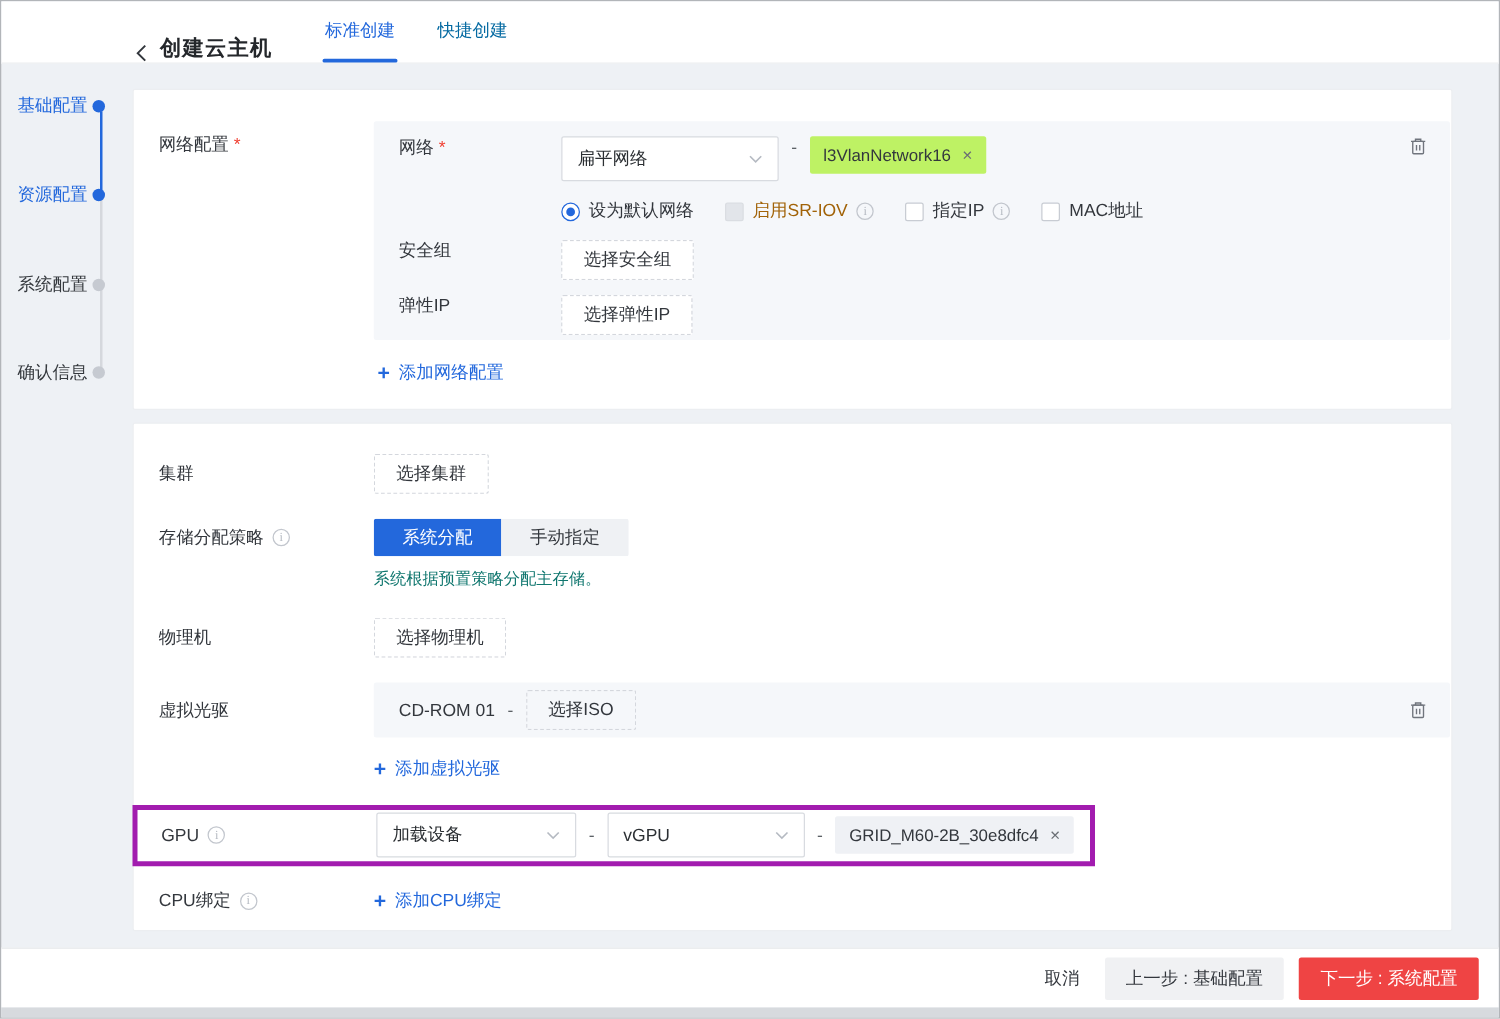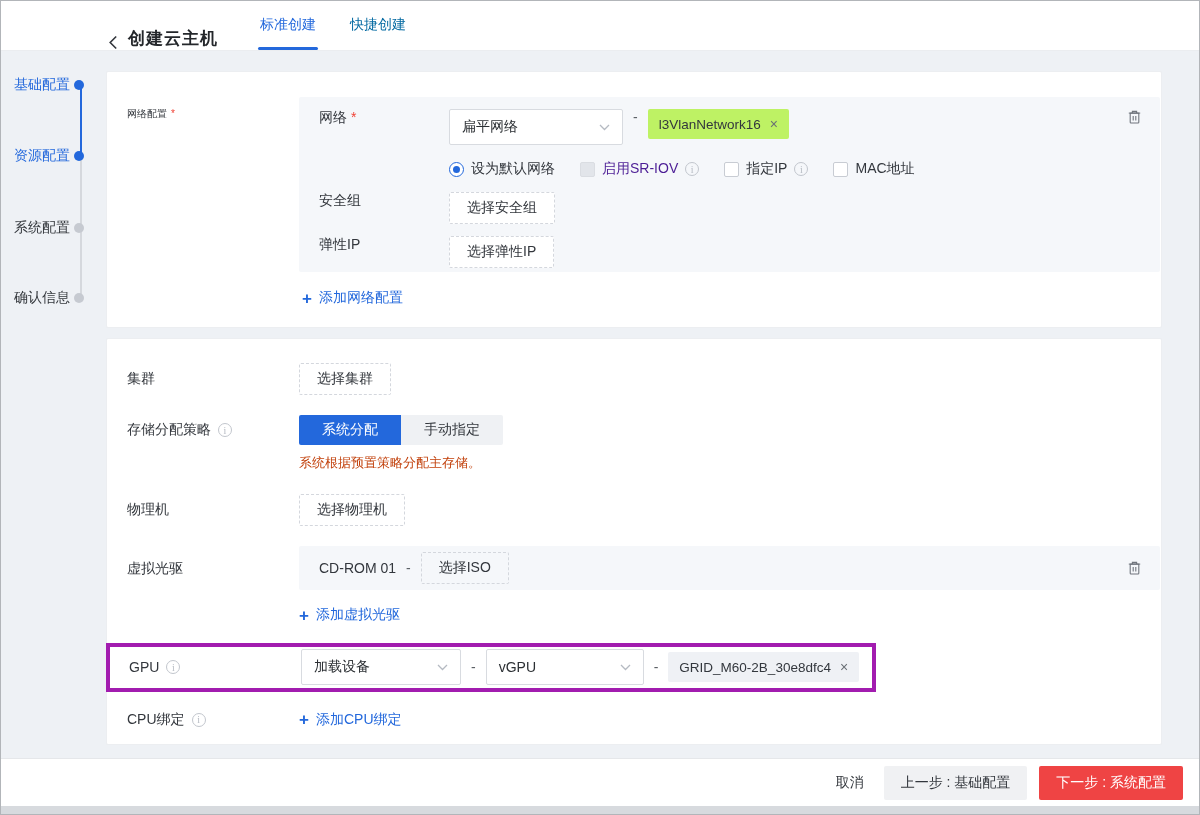--- a/index.html
+++ b/index.html
@@ -40,21 +40,21 @@
   .step.blue .dot { background:#2368dc; }
 
   
   .card { position:absolute; left:105px; width:1056px; background:#fff;
           border:1px solid #eceef1; border-radius:2px; }
   .card-1 { top:70px; height:257px; }
   .card-2 { top:337px; height:407px; }
 
   
   .c1-flex { display:flex; padding:25px 1px 0 20px; }
-  .section-label { width:172px; font-size:10px; color:#33373d; padding-top:10px; }
+  .section-label { width:172px; font-size:14px; color:#33373d; padding-top:10px; }
   .req { color:#f04134; margin-left:4px; }
   .gray-box { flex:1; height:175px; background:#f5f7fa; border-radius:2px;
               padding:12px 18px 0 20px; }
   .gb-row { display:flex; align-items:flex-start; }
   .gb-label { width:130px; font-size:14px; color:#33373d; }
   .select {
     height:36px; background:#fff; border:1px solid #d8dbe0; border-radius:2px;
     display:flex; align-items:center; justify-content:space-between;
     padding:0 12px; font-size:14px; color:#2b2f33; cursor:pointer;
   }
@@ -70,21 +70,21 @@
   .trash { margin-left:auto; cursor:pointer; display:flex; align-items:center; }
 
   .opt-row { display:flex; align-items:center; margin-top:15px; margin-left:130px; }
   .opt { display:flex; align-items:center; margin-right:25px; }
   .radio { width:15px; height:15px; border-radius:50%; border:1.5px solid #2368dc;
            background:#fff; display:flex; align-items:center; justify-content:center; cursor:pointer; }
   .radio .in { width:7px; height:7px; border-radius:50%; background:#2368dc; }
   .cbox { width:15px; height:15px; border:1px solid #c8ccd3; border-radius:2px; background:#fff; cursor:pointer; }
   .cbox.disabled { background:#e2e5ea; border-color:#dadde2; cursor:default; }
   .opt .olbl { font-size:14px; color:#33373d; margin-left:7px; }
-  .opt .olbl.disabled { color:#4c1d95; }
+  .opt .olbl.disabled { color:#a16207; }
   .info-i {
     display:inline-flex; align-items:center; justify-content:center;
     width:14px; height:14px; border-radius:50%; border:1px solid #c2c6cd;
     color:#b6bbc3; font-size:10px; font-style:normal; margin-left:7px; cursor:pointer;
     font-family:"Liberation Serif","DejaVu Serif",serif;
   }
   .row-gap { margin-top:14px; }
   .btn-dashed {
     height:32px; padding:0 17px; background:transparent; border:1px dashed #d4d7dd;
     border-radius:2px; font-size:14px; color:#33373d; cursor:pointer;
@@ -101,21 +101,21 @@
   .row-label { width:172px; font-size:14px; color:#33373d; display:flex; align-items:center; }
   .mt24{margin-top:24px;} .mt22{margin-top:22px;} .mt20{margin-top:20px;}
   .mt19{margin-top:19px;}
   .top-align { align-items:flex-start; }
   .top-align .row-label { padding-top:6px; }
 
   .seg-group { display:inline-flex; border-radius:2px; overflow:hidden; }
   .seg { height:30px; padding:0 23px; display:flex; align-items:center;
          font-size:14px; cursor:pointer; background:#eff1f4; color:#33373d; }
   .seg.active { background:#2368dc; color:#fff; }
-  .helper { margin-top:9px; font-size:13px; color:#c2410c; }
+  .helper { margin-top:9px; font-size:13px; color:#0f766e; }
 
   .cd-field { flex:1; margin-right:1px; }
   .cd-strip { height:44px; background:#f5f7fa; border-radius:2px;
               display:flex; align-items:center; padding:0 18px 0 20px; }
   .cd-name { font-size:14px; color:#33373d; }
   .cd-add { margin:16px 0 0 0; }
 
   .gpu-row { position:relative; margin-left:-1px; margin-top:18px; width:770px; height:49px;
              border:4px solid #a21caf; display:flex; align-items:center; padding-left:19px; }
   .gpu-row .row-label { width:172px; }

